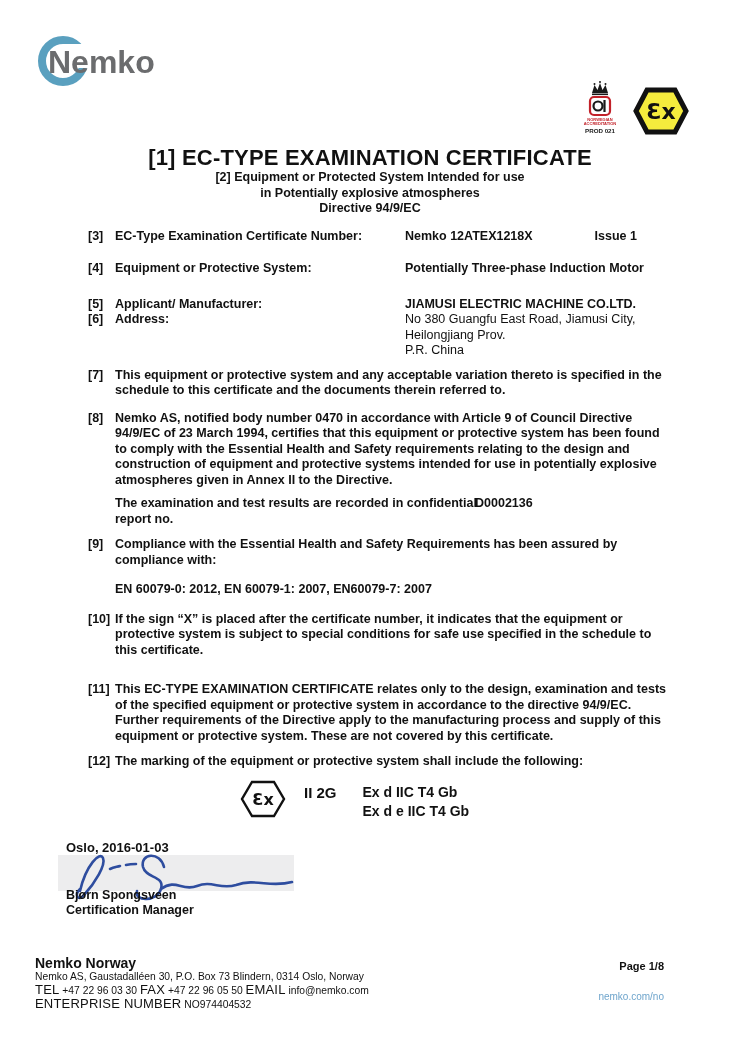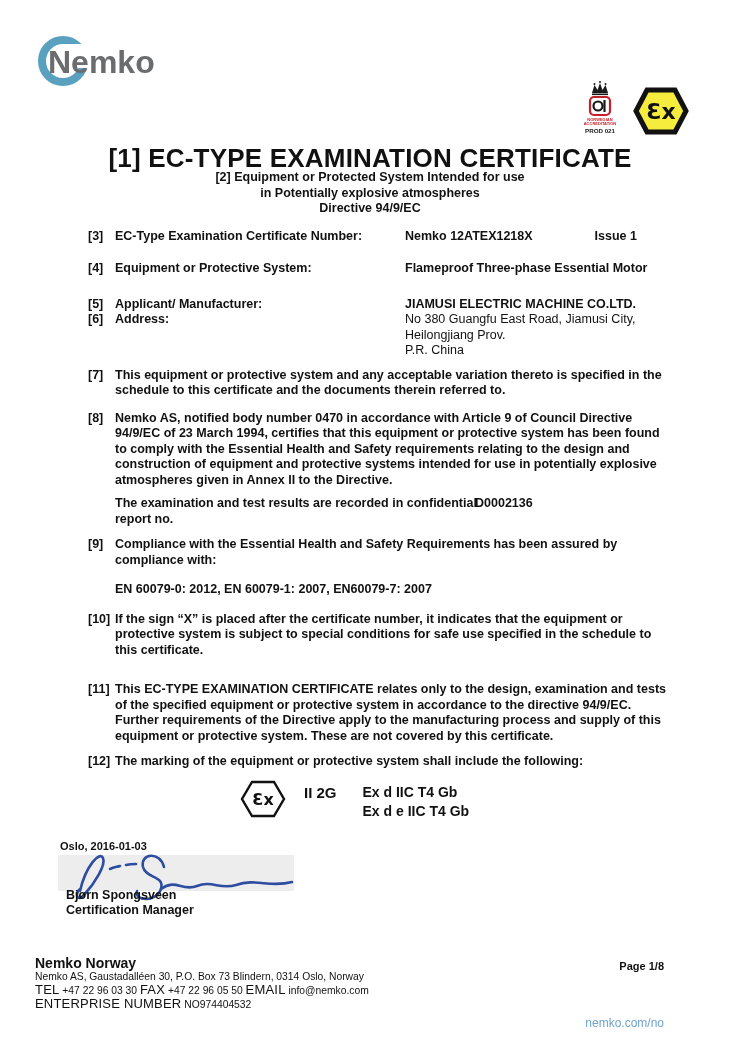--- a/index.html
+++ b/index.html
@@ -9,21 +9,21 @@
   }
   .page{position:relative;width:740px;height:1046px;background:#fff;overflow:hidden;}
 
   
   .logo{position:absolute;left:33px;top:30px;}
   .marks{position:absolute;right:50px;top:80px;display:flex;align-items:flex-end;gap:10px;}
 
   
   .content{position:absolute;left:0;top:146px;width:740px;font-weight:bold;}
   .title-block{text-align:center;}
-  .t1{font-size:26px;line-height:24px;letter-spacing:.2px;}
+  .t1{font-size:22px;line-height:24px;letter-spacing:.2px;}
   .t2{font-size:12.5px;line-height:15.5px;}
 
   
   .fields{margin-top:12px;}
   .frow{display:grid;grid-template-columns:27px 290px 1fr;padding-left:88px;font-size:12.5px;line-height:15.5px;}
   .frow.s3{padding-right:103px;}
   .frow .val{display:flex;}
   .issue{margin-left:auto;}
   .addr{font-weight:normal;}
 
@@ -37,32 +37,32 @@
   .standards{margin-top:14px;}
 
   
   .marking{display:flex;align-items:flex-start;margin-left:240px;margin-top:8px;}
   .marking .hex{margin-top:2px;}
   .mk-group{font-size:15px;line-height:19px;margin-left:18px;margin-top:5px;}
   .mk-codes{font-size:14px;line-height:19.5px;margin-left:26px;margin-top:5px;}
 
   
   .signoff{position:absolute;left:0;top:840px;width:740px;height:90px;font-weight:bold;}
-  .place-date{position:absolute;left:60px;top:0;font-size:11px;}
+  .place-date{position:absolute;left:66px;top:0;font-size:13px;}
   .sig-band{position:absolute;left:58px;top:15px;width:236px;height:36px;background:#ededee;}
   .signature{position:absolute;left:64px;top:5px;}
   .sig-name{position:absolute;left:66px;top:48px;font-size:12.5px;line-height:15px;}
   .sig-role{position:absolute;left:66px;top:63px;font-size:12.5px;line-height:15px;}
 
   
   .footer-left{position:absolute;left:35px;top:956px;font-size:10.3px;line-height:13px;}
   .f-company{font-size:14px;font-weight:bold;line-height:14px;}
   .flabel{font-size:13px;letter-spacing:.2px;}
   .page-num{position:absolute;right:76px;top:960px;font-size:11px;font-weight:bold;}
-  .website{position:absolute;right:76px;top:991px;font-size:12px;color:#6fa5cc;text-decoration:none;margin-top:25px;}
+  .website{position:absolute;right:76px;top:991px;font-size:10px;color:#6fa5cc;text-decoration:none;}
 </style>
 </head>
 <body>
 
 <div class="page">
 
   <div class="logo">
     <svg width="122" height="60" viewBox="0 0 122 60">
       <circle cx="30" cy="31" r="21" fill="none" stroke="#5aa0bf" stroke-width="8"></circle>
       <rect x="30" y="14" width="92" height="24" fill="#ffffff"></rect>
@@ -104,21 +104,21 @@
         <span>[3]</span>
         <span>EC-Type Examination Certificate Number:</span>
         <span class="val">
           <span>Nemko 12ATEX1218X</span>
           <span class="issue">Issue 1</span>
         </span>
       </div>
       <div class="frow" style="margin-top:17px;">
         <span>[4]</span>
         <span>Equipment or Protective System:</span>
-        <span>Flameproof Three-phase Essential Motor</span>
+        <span>Potentially Three-phase Induction Motor</span>
       </div>
       <div class="frow" style="margin-top:20px;">
         <span>[5]</span>
         <span>Applicant/ Manufacturer:</span>
         <span>JIAMUSI ELECTRIC MACHINE CO.LTD.</span>
       </div>
       <div class="frow">
         <span>[6]</span>
         <span>Address:</span>
         <span class="addr">

